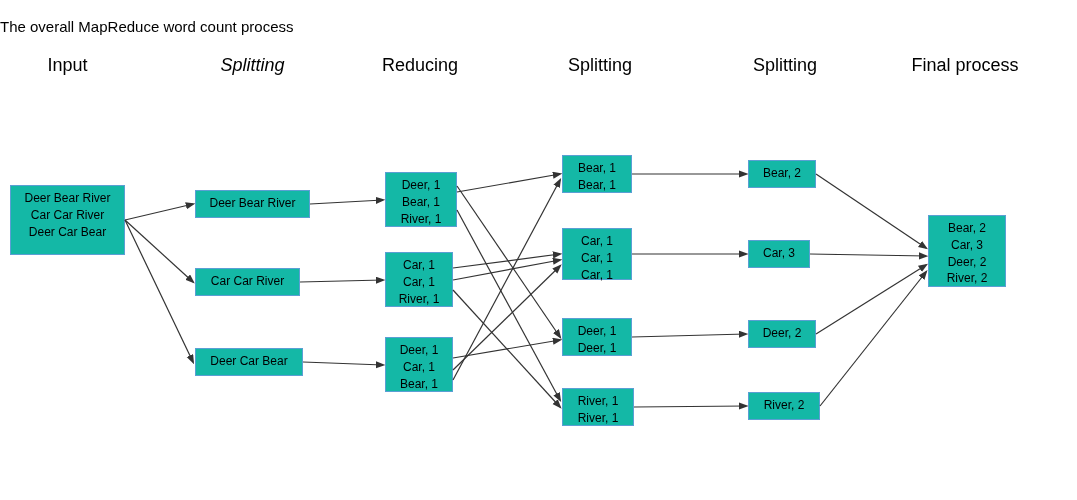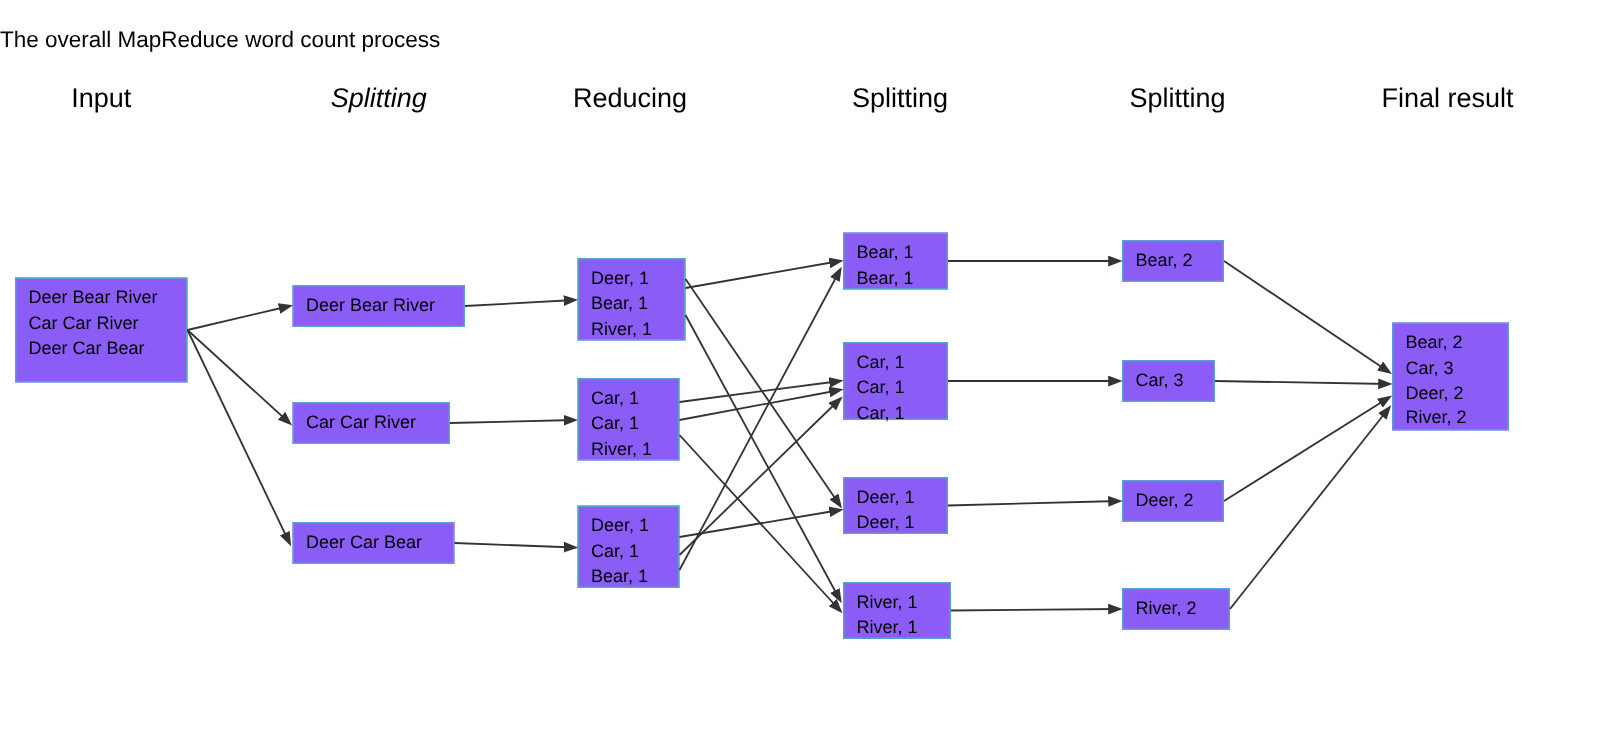--- a/index.html
+++ b/index.html
@@ -26,23 +26,24 @@
       font-size: 15px;
     }
     .stage-label {
       position: absolute;
       top: 55px;
       font-size: 18px;
       text-align: center;
     }
     .box {
       position: absolute;
-      background: #8b5cf6;
+      background: #14b8a6;
       border: 1px solid #5a9fd4;
       padding: 4px 8px;
+      text-align: center;
       line-height: 1.4;
       font-size: 12px;
     }
     svg.arrows {
       position: absolute;
       top: 0;
       left: 0;
       width: 1077px;
       height: 500px;
       pointer-events: none;
@@ -61,21 +62,21 @@
 <body>
 
 <div class="diagram-container">
   <div class="title">The overall MapReduce word count process</div>
 
   <div class="stage-label" style="left:10px;width:115px;">Input</div>
   <div class="stage-label" style="left:190px;width:125px;font-style:italic;">Splitting</div>
   <div class="stage-label" style="left:375px;width:90px;">Reducing</div>
   <div class="stage-label" style="left:555px;width:90px;">Splitting</div>
   <div class="stage-label" style="left:740px;width:90px;">Splitting</div>
-  <div class="stage-label" style="left:910px;width:110px;">Final result</div>
+  <div class="stage-label" style="left:910px;width:110px;">Final process</div>
 
   <div class="box" style="left:10px;top:185px;width:115px;height:70px;">
     Deer Bear River<br>Car Car River<br>Deer Car Bear
   </div>
 
   <div class="box" style="left:195px;top:190px;width:115px;height:28px;">Deer Bear River</div>
   <div class="box" style="left:195px;top:268px;width:105px;height:28px;">Car Car River</div>
   <div class="box" style="left:195px;top:348px;width:108px;height:28px;">Deer Car Bear</div>
 
   <div class="box" style="left:385px;top:172px;width:72px;height:55px;">Deer, 1<br>Bear, 1<br>River, 1</div>

